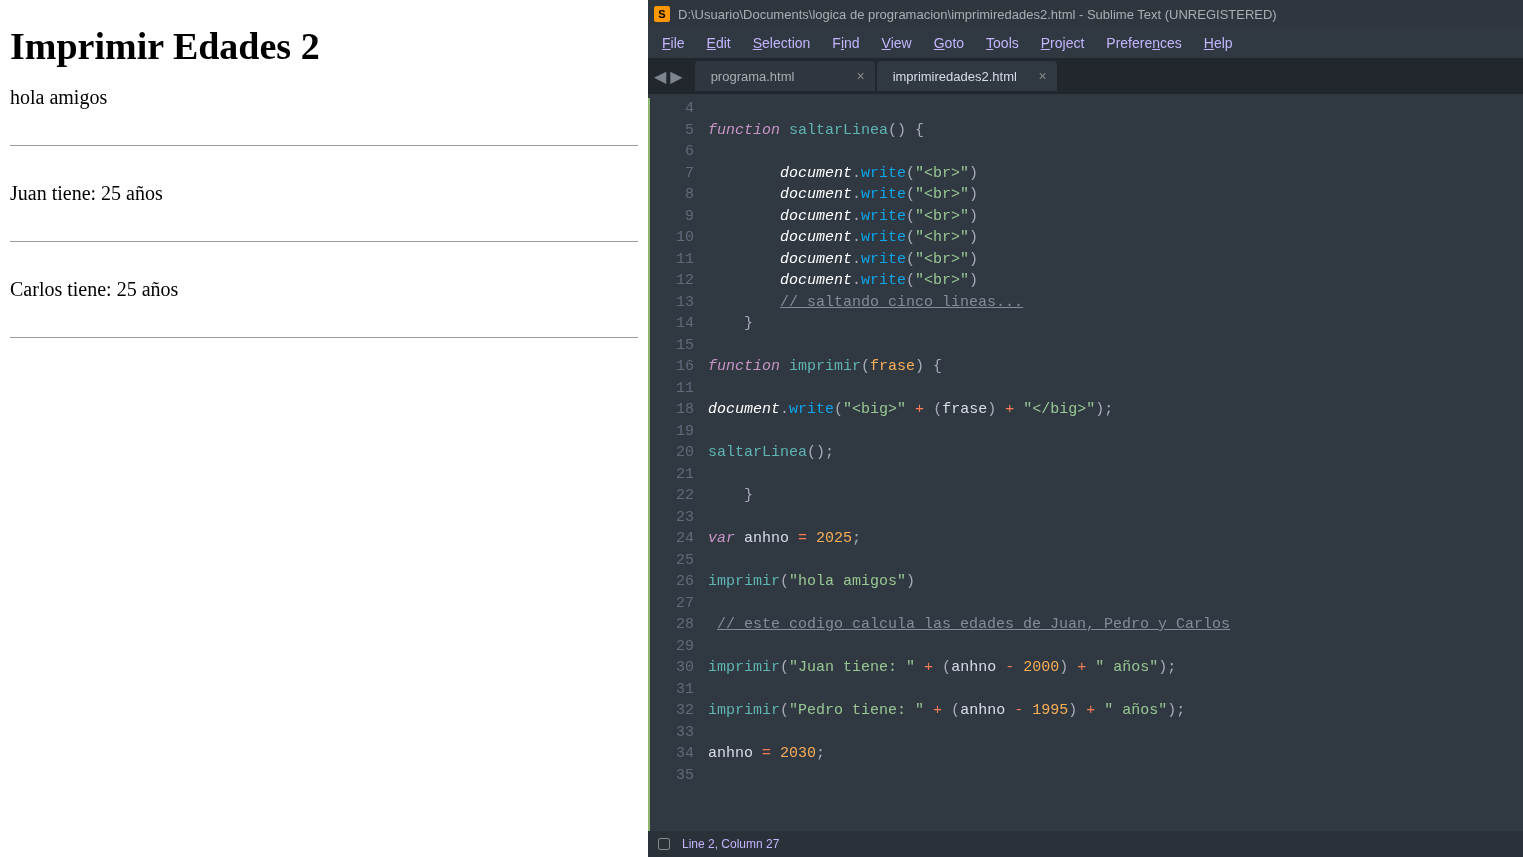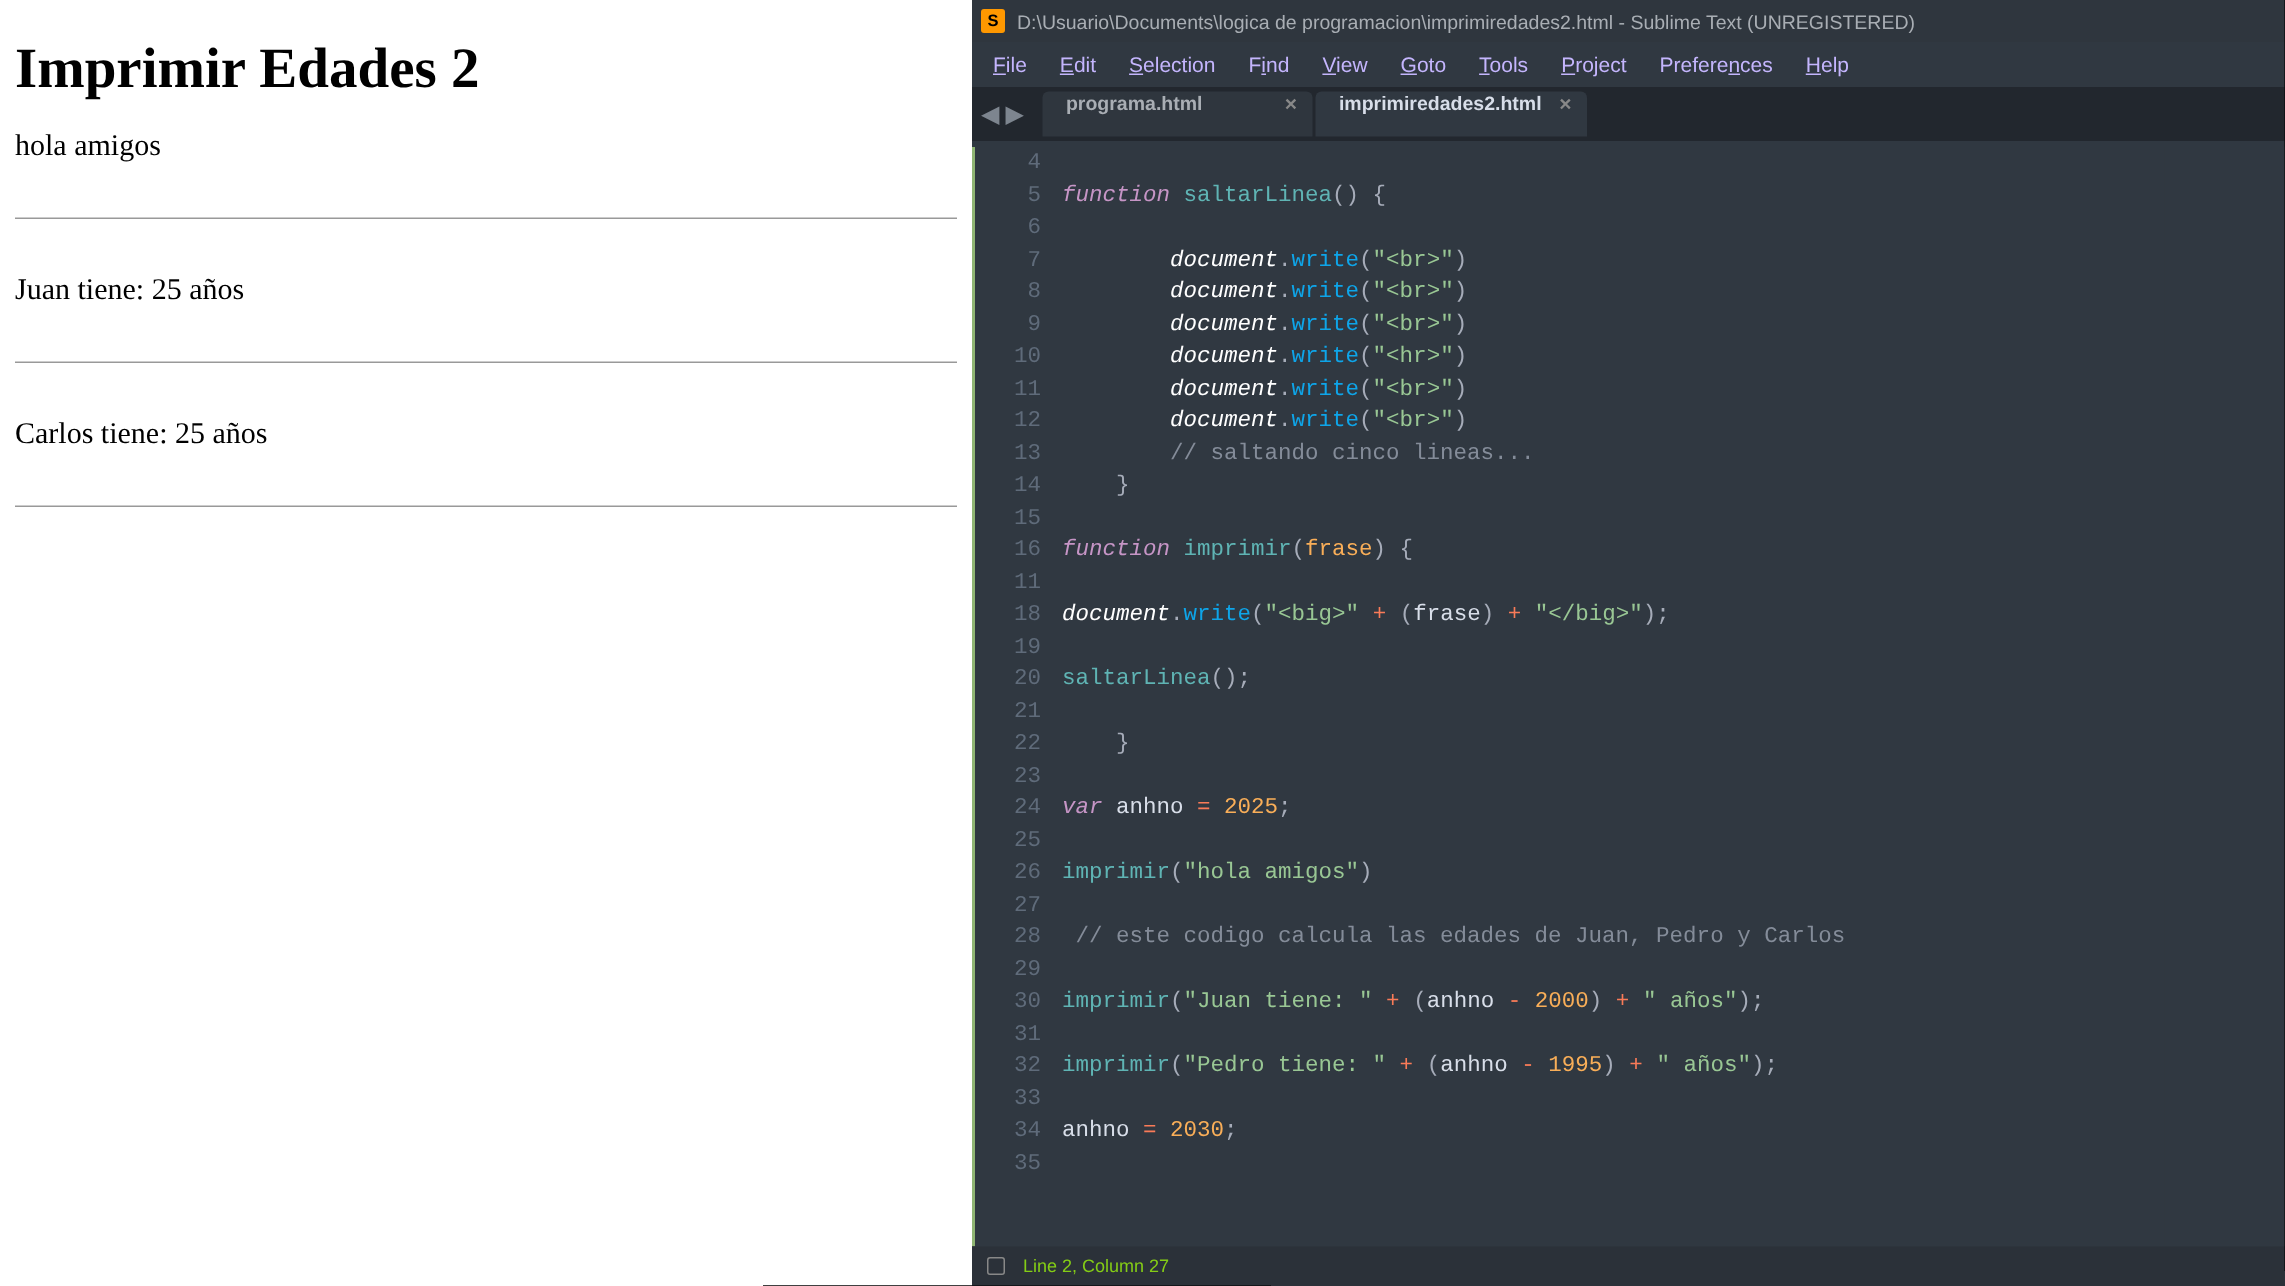--- a/index.html
+++ b/index.html
@@ -95,28 +95,27 @@
       display: flex;
       gap: 4px;
       margin-right: 12px;
       color: #7d858f;
       font-size: 16px;
     }
     .tab {
       height: 30px;
       padding: 0 30px 0 16px;
       display: flex;
-      align-items: flex-start;
+      align-items: center;
       font-size: 13px;
       color: #a9aeb4;
       position: relative;
       border-radius: 4px 4px 0 0;
       margin-right: 2px;
       min-width: 180px;
-      font-weight: bold;
     }
     .tab.inactive {
       background: #2f363e;
     }
     .tab.active {
       background: #303841;
       color: #d8dee9;
     }
     .tab-close {
       position: absolute;
@@ -151,30 +150,30 @@
     .code-lines div { height: 21.5px; }
     .storage { color: #c695c6; font-style: italic; text-align: center; }
     .fn { color: #5fb4b4; }
     .builtin { color: #ffffff; font-style: italic; margin-top: 48px; }
     .method { color: #0ea5e9; }
     .str { color: #99c794; }
     .num { color: #f9ae58; }
     .param { color: #f9ae58; }
     .op { color: #f97b58; }
     .punct { color: #a6acb9; }
-    .comment { color: #848c99; }
+    .comment { color: #848c99; text-decoration: underline; }
     .plain { color: #d8dee9; }
 
     .statusbar {
       height: 26px;
       background: #2b3139;
       display: flex;
       align-items: center;
       padding: 0 10px;
-      color: #84cc16;
+      color: #c4b5fd;
       font-size: 12px;
       gap: 12px;
     }
     .statusbar .sq {
       width: 12px;
       height: 12px;
       border: 1px solid #888;
       border-radius: 2px;
     }
 

